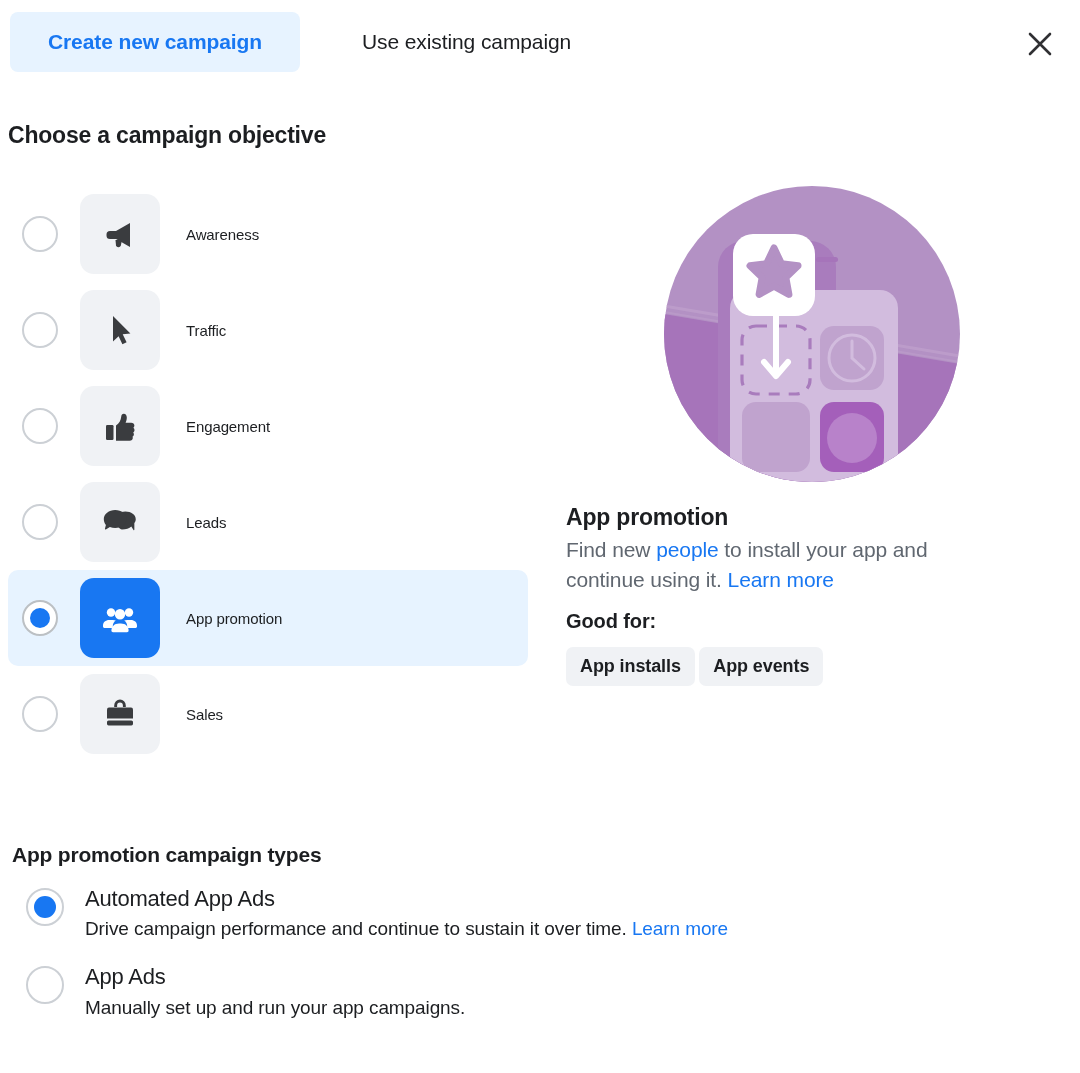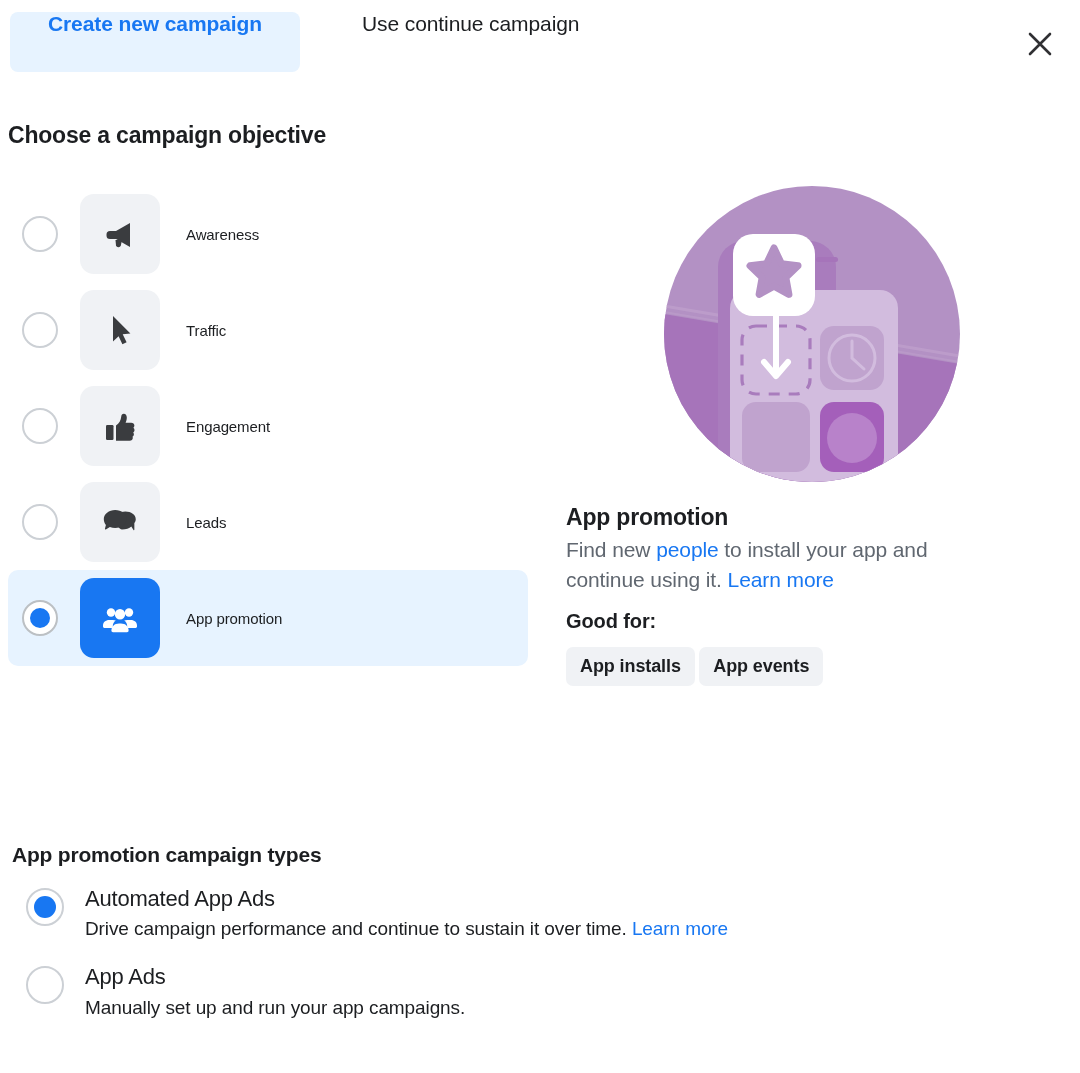--- a/index.html
+++ b/index.html
@@ -23,20 +23,21 @@
     top: 12px;
     left: 10px;
     right: 10px;
     height: 60px;
     display: flex;
     align-items: center;
   }
   .tab {
     height: 60px;
     display: flex;
+    align-items: center;
     justify-content: center;
     padding: 0 24px;
     border-radius: 8px;
     font-size: 21px;
     letter-spacing: -0.1px;
     box-sizing: border-box;
     cursor: pointer;
     user-select: none;
   }
   .tab.active {
@@ -248,21 +249,21 @@
   .type-desc .link { color: #1877f2; }
 </style>
 </head>
 <body>
 
 <div class="tabbar">
   <div class="tab active">
     <span>Create new campaign</span>
   </div>
   <div class="tab inactive">
-    <span>Use continue campaign</span>
+    <span>Use existing campaign</span>
   </div>
 </div>
 
 <div class="close-btn">
   <svg width="28" height="28" viewBox="0 0 28 28">
     <path d="M4 4 L24 24 M24 4 L4 24" stroke="#303033" stroke-width="2.6" stroke-linecap="round" fill="none"></path>
   </svg>
 </div>
 
 <div class="heading" id="objective-heading">Choose a campaign objective</div>
@@ -320,20 +321,31 @@
         <circle cx="29" cy="14.5" r="4.2" fill="#ffffff"></circle>
         <path d="M3 27.5 c0 -3.4 2.6 -5.6 6.2 -5.6 h3.6 c1.1 0 2.1 0.2 3 0.6 c-1.9 1.3 -3 3.3 -3 5.8 v1.6 H4.3 c-0.7 0 -1.3 -0.6 -1.3 -1.3 Z" fill="#ffffff"></path>
         <path d="M37 27.5 c0 -3.4 -2.6 -5.6 -6.2 -5.6 h-3.6 c-1.1 0 -2.1 0.2 -3 0.6 c1.9 1.3 3 3.3 3 5.8 v1.6 h8.5 c0.7 0 1.3 -0.6 1.3 -1.3 Z" fill="#ffffff"></path>
         <circle cx="20" cy="16.2" r="5.2" fill="#ffffff"></circle>
         <path d="M11.4 32.6 c0 -4.3 3.2 -7.1 7.6 -7.1 h2 c4.4 0 7.6 2.8 7.6 7.1 c0 0.9 -0.7 1.6 -1.6 1.6 H13 c-0.9 0 -1.6 -0.7 -1.6 -1.6 Z" fill="#ffffff"></path>
       </svg>
     </div>
     <div class="obj-label">App promotion</div>
   </div>
 
+  <div class="objective-row">
+    <div class="radio"></div>
+    <div class="obj-icon">
+      <svg width="40" height="40" viewBox="0 0 40 40">
+        <path d="M14.2 13 v-1.6 a5.8 5.8 0 0 1 11.6 0 V13 h-2.9 v-1.6 a2.9 2.9 0 0 0 -5.8 0 V13 Z" fill="#3a3c3f"></path>
+        <path d="M7 15.5 a2 2 0 0 1 2 -2 h22 a2 2 0 0 1 2 2 v9 H7 Z" fill="#3a3c3f"></path>
+        <rect x="7" y="26.4" width="26" height="5" rx="1.6" fill="#3a3c3f"></rect>
+      </svg>
+    </div>
+    <div class="obj-label">Sales</div>
+  </div>
 </div>
 
 <div class="detail">
 
   <div class="illus-wrap">
     <svg width="296" height="296" viewBox="0 0 296 296">
       <defs>
         <clipPath id="circleClip">
           <circle cx="148" cy="148" r="148"></circle>
         </clipPath>

